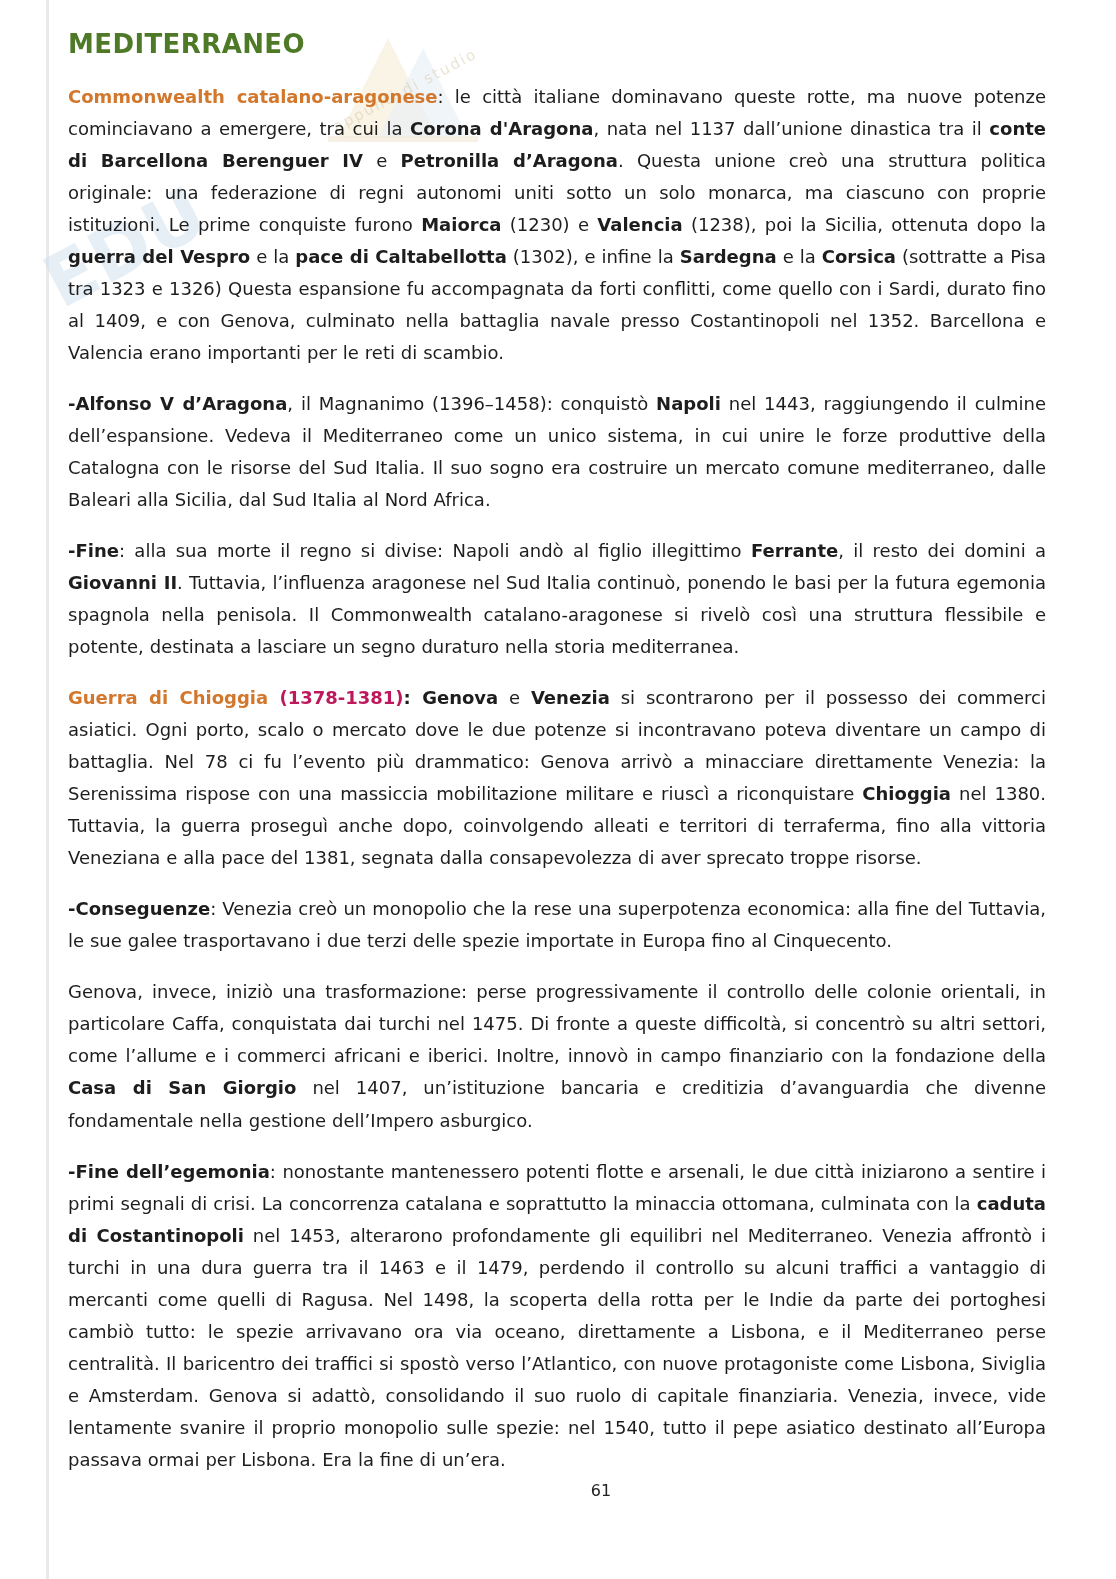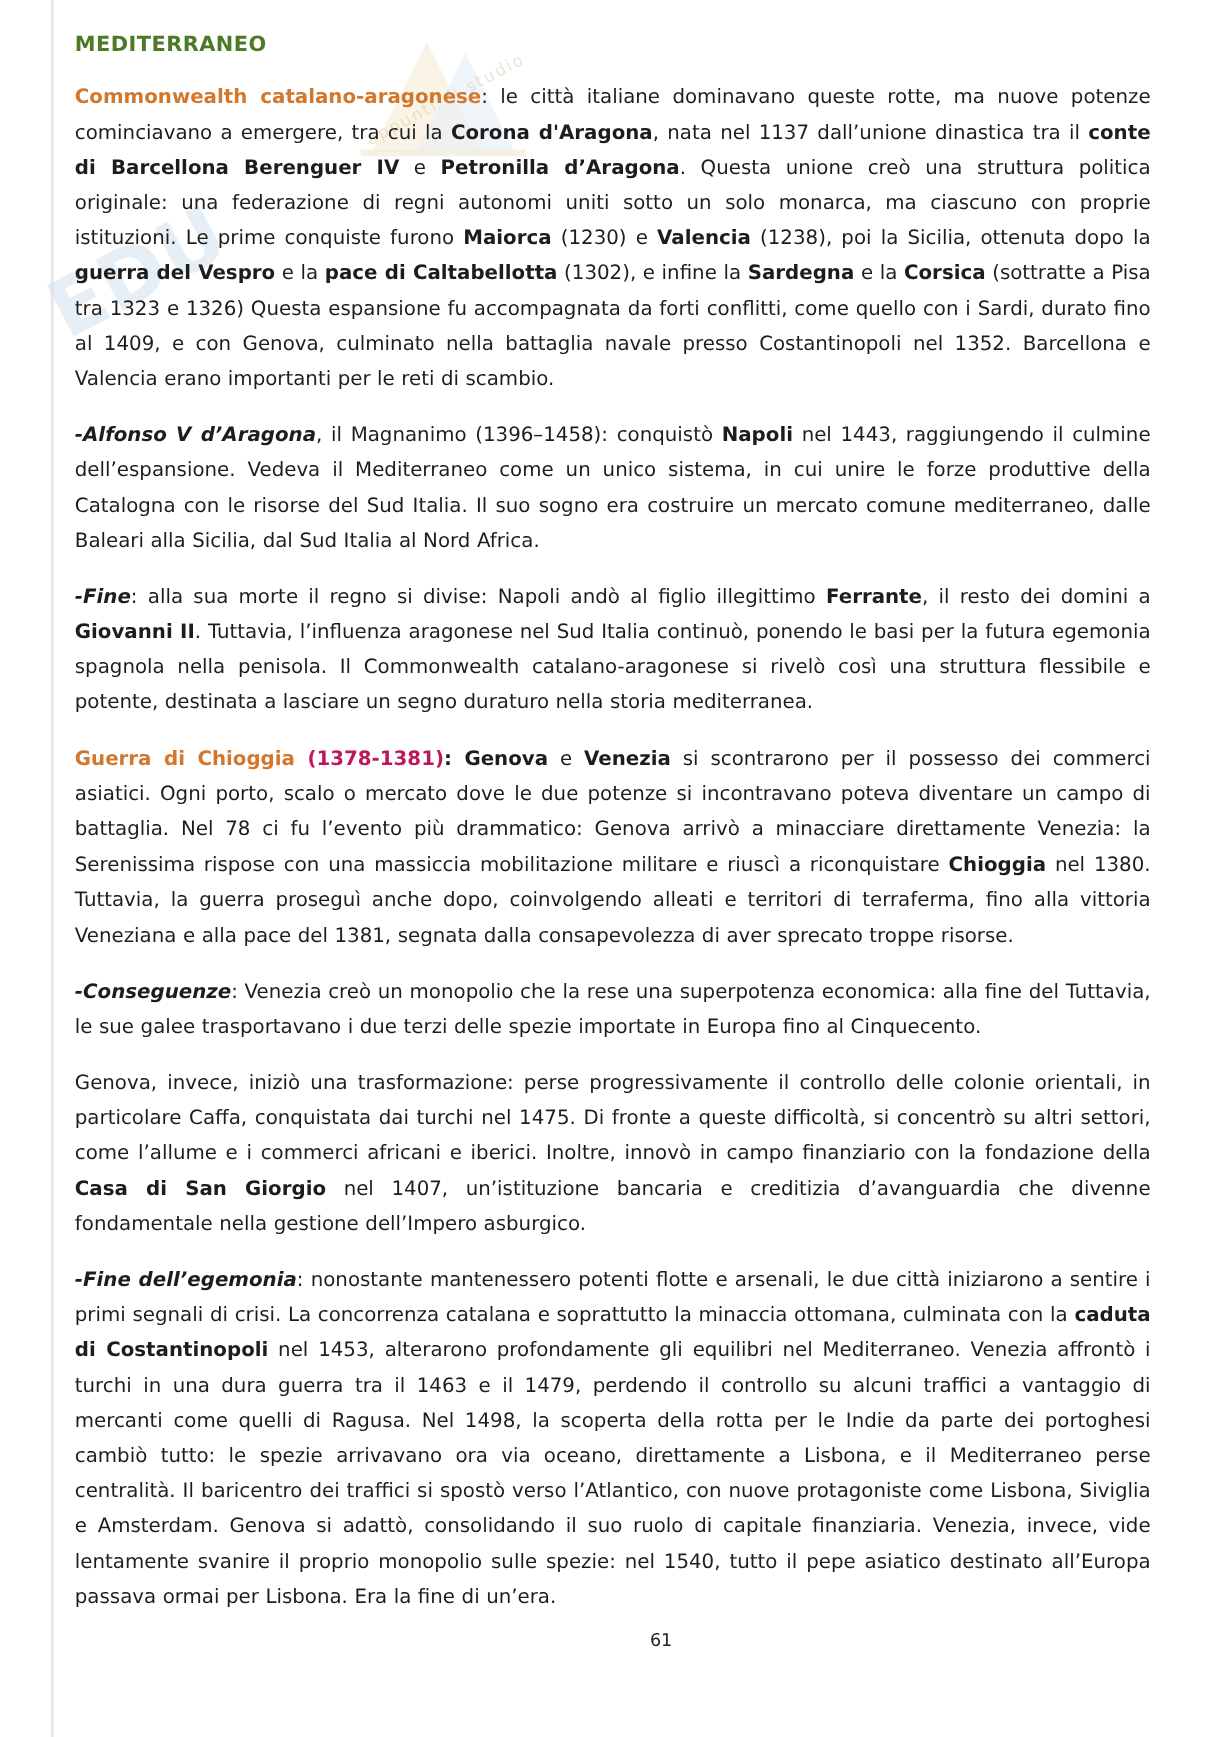--- a/index.html
+++ b/index.html
@@ -27,39 +27,39 @@
     background: #e9e9e9;
   }
   .content {
     position: absolute;
     left: 68px;
     top: 30px;
     width: 978px;
   }
   h1.doc-title {
     font-family: "DejaVu Sans", sans-serif;
-    font-size: 19px;
+    font-size: 26px;
     font-weight: bold;
     color: #4e7a27;
     letter-spacing: 0.4px;
     margin: 0 0 22px 0;
     line-height: 1.1;
   }
   p.para {
     font-size: 18px;
     line-height: 1.78;
     color: #1d1d1d;
     margin: 0 0 19px 0;
     text-align: justify;
     text-justify: inter-word;
     word-spacing: 0.2px;
   }
   p.para:last-child { margin-bottom: 8px; }
   .b { font-weight: bold; }
-  .bi { font-weight: bold; font-style: italic; }
+  .bi { font-weight: bold; }
   .lead-orange { font-weight: bold; color: #d2772b; }
   .lead-orange-light { font-weight: bold; color: #be185d; }
   .pagenum {
     position: absolute;
     left: 0;
     top: 1481px;
     width: 1116px;
     text-align: center;
     font-size: 16px;
     color: #222;

